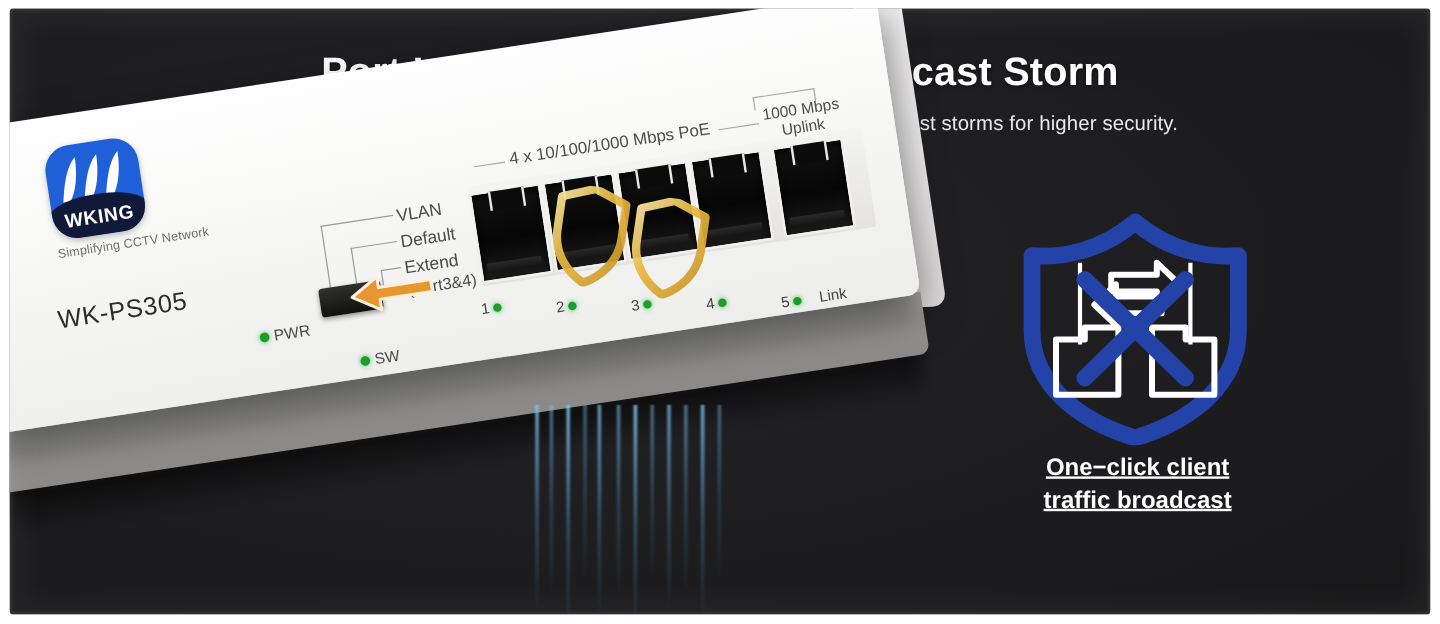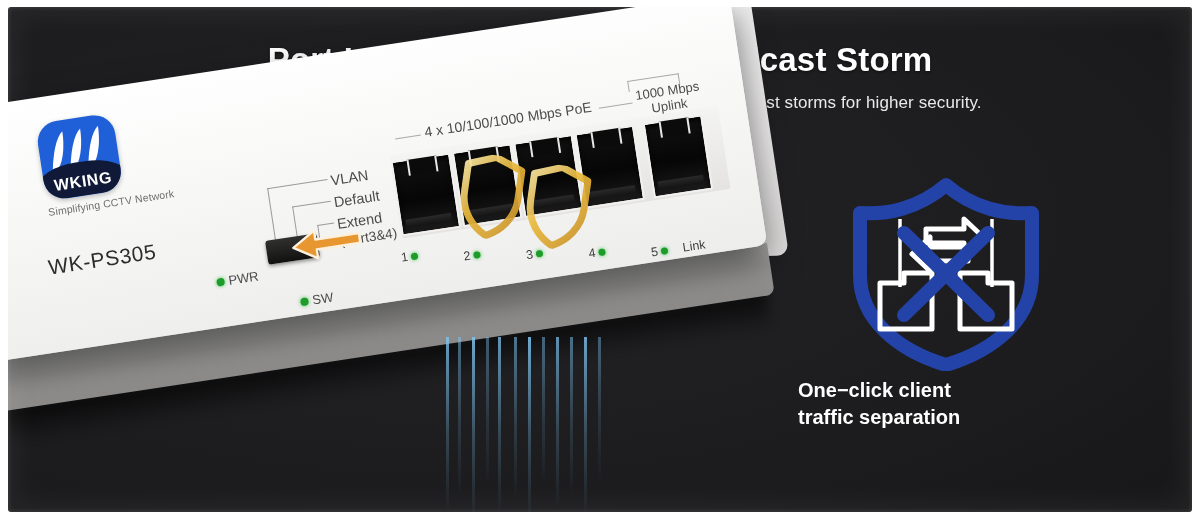--- a/index.html
+++ b/index.html
@@ -182,21 +182,21 @@
   .stream{
     position:absolute;top:0;width:3px;height:180px;
     background:linear-gradient(180deg,rgba(126,196,240,.95),rgba(126,196,240,.30) 55%,rgba(126,196,240,0));
     filter:blur(.7px);
   }
 
   
   .rshield{position:absolute;left:838px;top:168px;width:200px;height:196px;}
   .rcaption{
     position:absolute;left:790px;top:370px;width:300px;
-    text-align:left;color:#ffffff;font-size:20px;font-weight:700;line-height:27px;
+    text-align:center;color:#ffffff;font-size:20px;font-weight:700;line-height:27px;text-decoration:underline;
   }
 </style>
 </head>
 <body>
 
 <div class="shot">
   <div class="stage">
 
     <div class="title">Port Isolation to Prevent Broadcast Storm</div>
     <div class="subtitle">One−click client traffic separation to avoid snooping and isolate broadcast storms for higher security.</div>
@@ -338,17 +338,17 @@
 
       <path d="M80 54 L118 54 L118 44 L136 61 L118 78 L118 68 L80 68 Z" fill="none" stroke="#ffffff" stroke-width="5" stroke-linejoin="round"></path>
       <path d="M122 86 L84 86 L84 96 L66 79 L84 62 L84 72 L122 72 Z" fill="none" stroke="#ffffff" stroke-width="5" stroke-linejoin="round"></path>
 
       <path d="M58 58 L142 140" stroke="#2343a8" stroke-width="14" stroke-linecap="round"></path>
       <path d="M142 58 L58 140" stroke="#2343a8" stroke-width="14" stroke-linecap="round"></path>
     </svg>
 
     <div class="rcaption">
       <div>One−click client</div>
-      <div>traffic separation</div>
+      <div>traffic broadcast</div>
     </div>
 
   </div>
 </div>
 
 </body></html>

